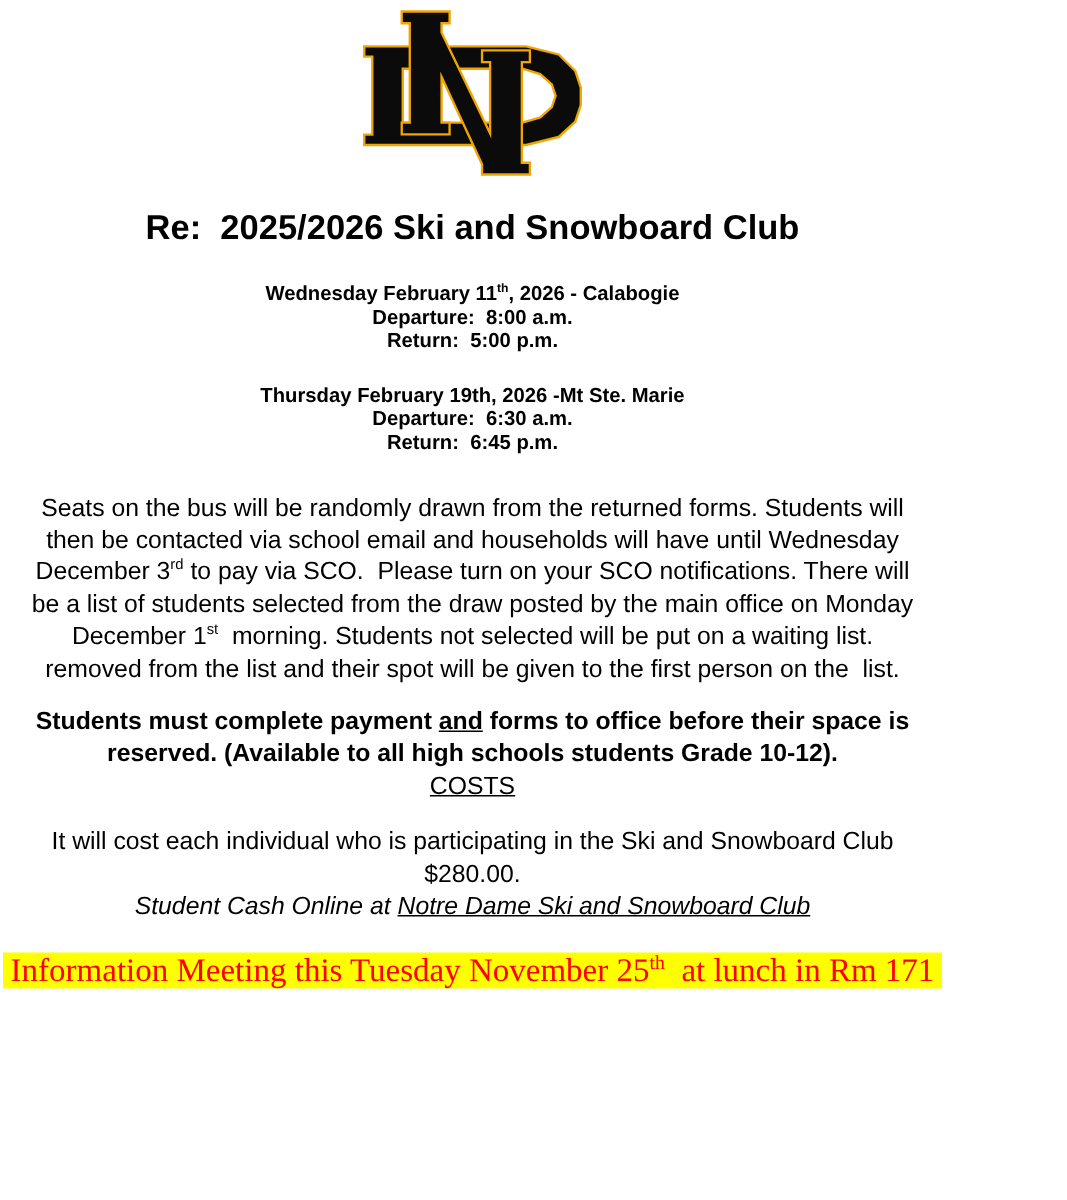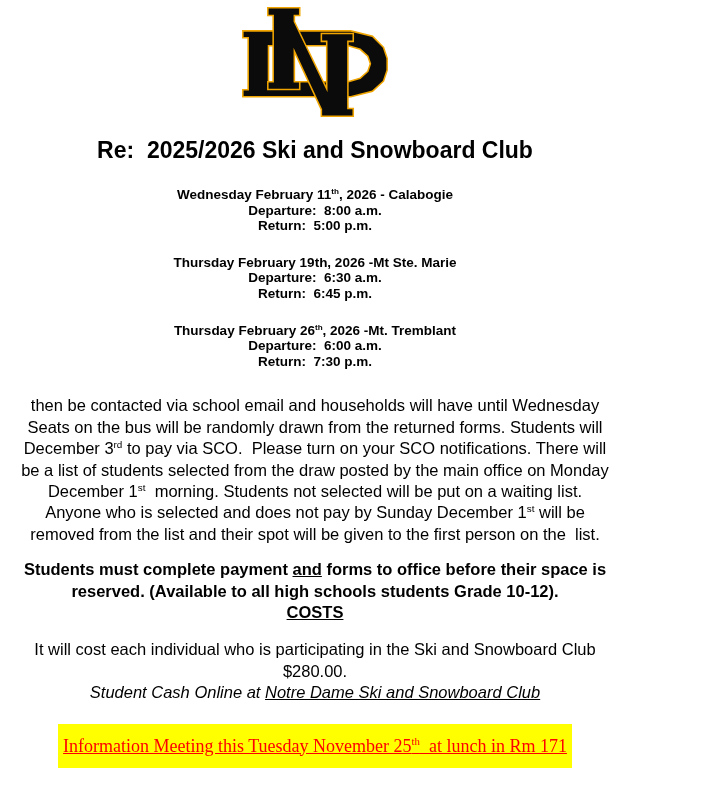--- a/index.html
+++ b/index.html
@@ -11,26 +11,26 @@
   h1.title{margin:13px 0 0 0;font-size:23px;font-weight:bold;white-space:pre;letter-spacing:0;}
   .trips{margin-top:23px;font-weight:bold;font-size:13.5px;}
   .trips .trip{margin-bottom:21px;}
   .trips .trip:last-child{margin-bottom:0;}
   .trips .line{line-height:15.6px;}
   .line{white-space:pre;}
   .body-par{margin-top:26px;font-size:16.5px;}
   .body-par .line{line-height:21.4px;}
   .notice{margin-top:14px;font-size:16.5px;font-weight:bold;}
   .notice .line{line-height:21.4px;text-align:center;}
-  .costs-head{font-size:16.5px;font-weight:bold;text-decoration:underline;line-height:21.4px;white-space:pre;}
+  .costs-head{font-size:16.5px;font-weight:normal;text-decoration:underline;line-height:21.4px;white-space:pre;}
   .costs-par{margin-top:16px;font-size:16.5px;text-align:center;}
   .costs-par .line{line-height:21.4px;}
   .highlight-wrap{margin-top:20px;}
   .highlight{display:inline-block;background:var(--hl-bg,#FFFF00);color:var(--hl-fg,#FF0000);
-             font-family:"Liberation Serif",serif;font-size:18px;line-height:24px;padding:10px 5px;white-space:pre;text-decoration:underline;}
+             font-family:"Liberation Serif",serif;font-size:22px;line-height:24px;padding:0 5px;white-space:pre;}
   .b{font-weight:normal;}
   .i{font-style:italic;}
   .u{text-decoration:underline;}
   sup{font-size:0.6em;vertical-align:super;line-height:0;}
 </style>
 </head>
 <body>
 
 <div class="page">
 
@@ -51,34 +51,28 @@
       <div class="trip">
         <div class="line"><span>Wednesday February 11</span><sup>th</sup><span>, 2026 - Calabogie</span></div>
         <div class="line"><span>Departure:  8:00 a.m.</span></div>
         <div class="line"><span>Return:  5:00 p.m.</span></div>
       </div>
       <div class="trip">
         <div class="line"><span>Thursday February 19th, 2026 -Mt Ste. Marie</span></div>
         <div class="line"><span>Departure:  6:30 a.m.</span></div>
         <div class="line"><span>Return:  6:45 p.m.</span></div>
       </div>
-      <div class="trip">
-        <div class="line"><span>Thursday February 26</span><sup>th</sup><span>, 2026 -Mt. Tremblant</span></div>
-        <div class="line"><span>Departure:  6:00 a.m.</span></div>
-        <div class="line"><span>Return:  7:30 p.m.</span></div>
-      </div>
     </section>
 
   <section class="body-par">
+      <div class="line"><span>Seats on the bus will be randomly drawn from the returned forms. Students will</span></div>
       <div class="line"><span>then be contacted via school email and households will have until Wednesday</span></div>
-      <div class="line"><span>Seats on the bus will be randomly drawn from the returned forms. Students will</span></div>
       <div class="line"><span>December 3</span><sup>rd</sup><span> to pay via SCO.  Please turn on your SCO notifications. There will</span></div>
       <div class="line"><span>be a list of students selected from the draw posted by the main office on Monday</span></div>
       <div class="line"><span>December 1</span><sup>st</sup><span>  morning. Students not selected will be put on a waiting list.</span></div>
-      <div class="line"><span>Anyone who is selected and does not pay by Sunday December 1</span><sup>st</sup><span> will be</span></div>
       <div class="line"><span>removed from the list and their spot will be given to the first person on the  list.</span></div>
     </section>
 
   <section class="notice">
       <div class="line"><span>Students must complete payment </span><span class="u">and</span><span> forms to office before their space is</span></div>
       <div class="line"><span>reserved. (Available to all high schools students Grade 10-12).</span></div>
     </section>
 
   <div class="costs-head">COSTS</div>
 

